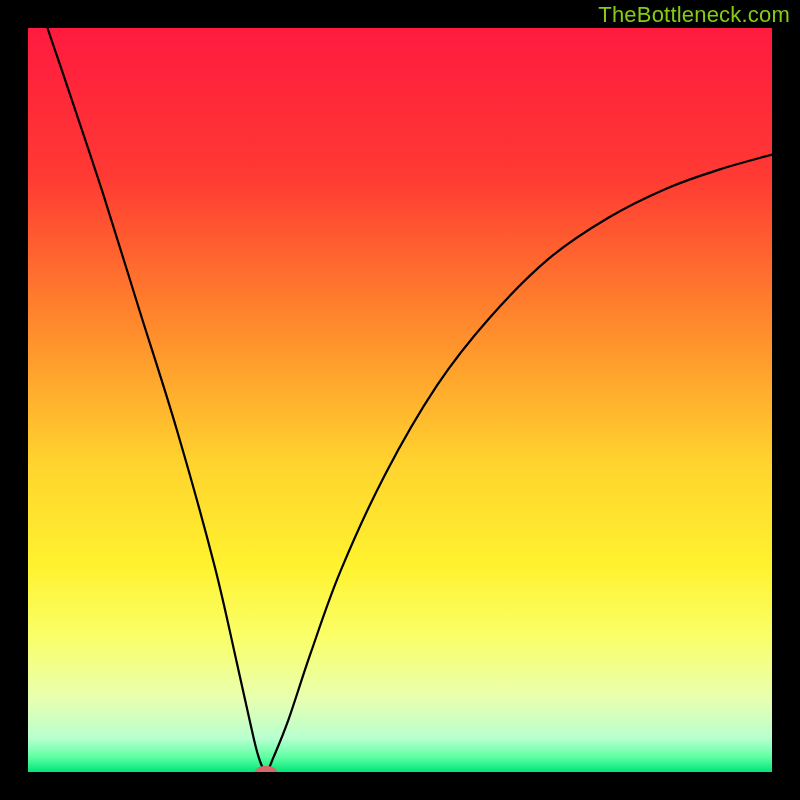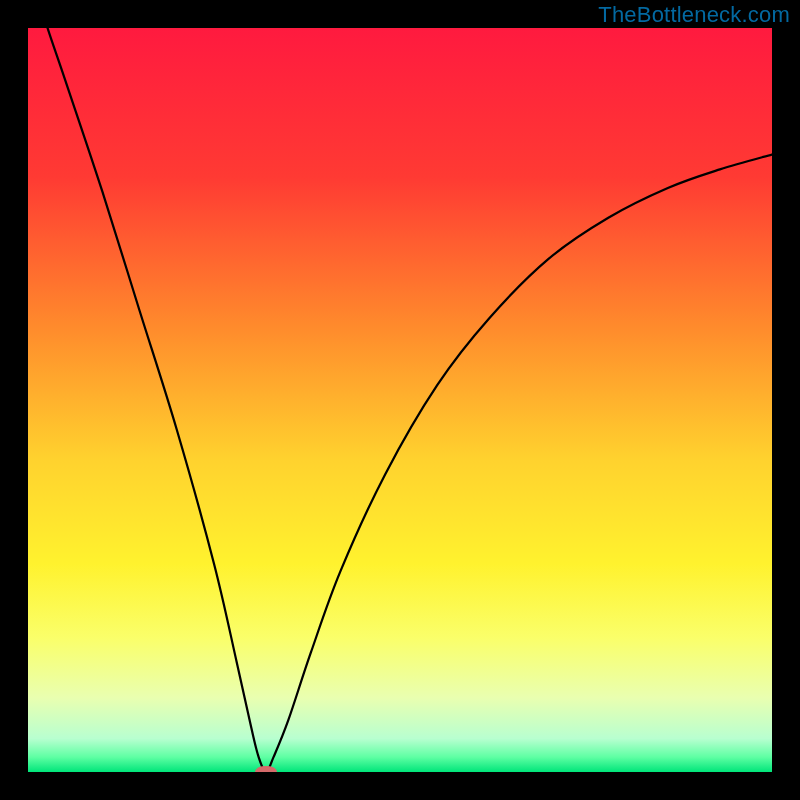--- a/index.html
+++ b/index.html
@@ -37,21 +37,21 @@
   }
   .marker {
     position: absolute;
     background: #d46a6a;
     border-radius: 50% / 60%;
   }
   .watermark {
     position: absolute;
     top: 2px;
     right: 10px;
-    color: #0369a1;
+    color: #84cc16;
     font-size: 22px;
     letter-spacing: 0.2px;
     font-weight: 400;
     user-select: none;
   }
 </style>
 </head>
 <body>
 
 <div class="frame">

